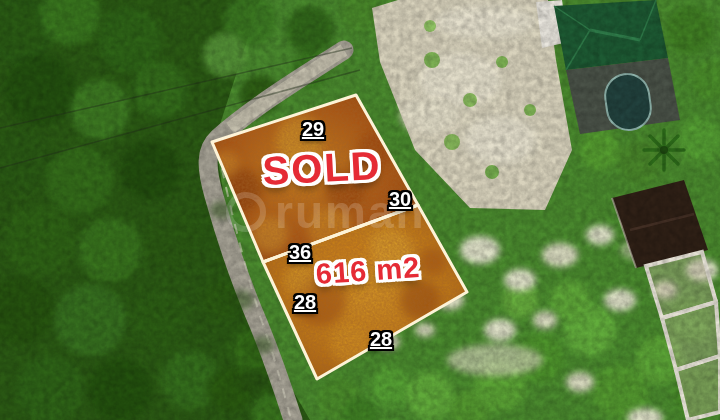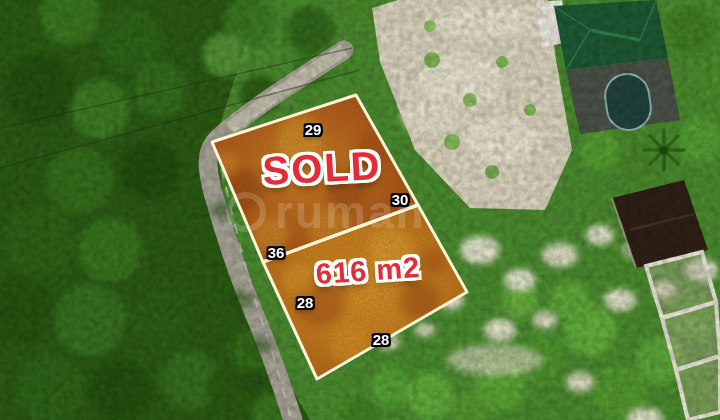--- a/index.html
+++ b/index.html
@@ -8,25 +8,26 @@
     font-family:"Liberation Sans",sans-serif;background:#3e7a24;
   }
   .scene svg{position:absolute;left:0;top:0;}
   .soft{filter:blur(3px);}
   .soft2{filter:blur(5px);}
   .label{
     position:absolute;transform:translate(-50%,-50%);
     font-weight:800;color:#fff;white-space:nowrap;z-index:5;line-height:1;
   }
   .num{
-    font-size:15px;
+    font-size:20px;
     text-shadow:-2px -2px 0 #000,0 -2px 0 #000,2px -2px 0 #000,
                 -2px 0 0 #000,2px 0 0 #000,
                 -2px 2px 0 #000,0 2px 0 #000,2px 2px 0 #000,
                 0 3px 4px rgba(0,0,0,.55);
+    text-decoration:underline;
   }
   .red{
     color:#e52b35;
     text-shadow:-3px -3px 0 #fff,0 -3px 0 #fff,3px -3px 0 #fff,
                 -3px 0 0 #fff,3px 0 0 #fff,
                 -3px 3px 0 #fff,0 3px 0 #fff,3px 3px 0 #fff,
                 -2px -2px 0 #fff,2px 2px 0 #fff,2px -2px 0 #fff,-2px 2px 0 #fff,
                 0 6px 7px rgba(0,0,0,.45);
   }
   .sold{font-size:40px;letter-spacing:2px;transform:translate(-50%,-50%) rotate(-3deg);}
@@ -246,18 +247,18 @@
   </svg>
 
   <div class="watermark">
     <span class="wm-ring"></span>
     <span class="wm-text">rumah</span>
   </div>
 
   <div class="label num" style="left:313px;top:129px">29</div>
   <div class="label red sold" style="left:322px;top:168px">SOLD</div>
   <div class="label num" style="left:400px;top:199px">30</div>
-  <div class="label num" style="left:276px;top:252px">36</div>
+  <div class="label num" style="left:300px;top:252px">36</div>
   <div class="label red area" style="left:368px;top:271px">616 m2</div>
   <div class="label num" style="left:305px;top:302px">28</div>
   <div class="label num" style="left:381px;top:339px">28</div>
 
 </div>
 
 </body></html>

